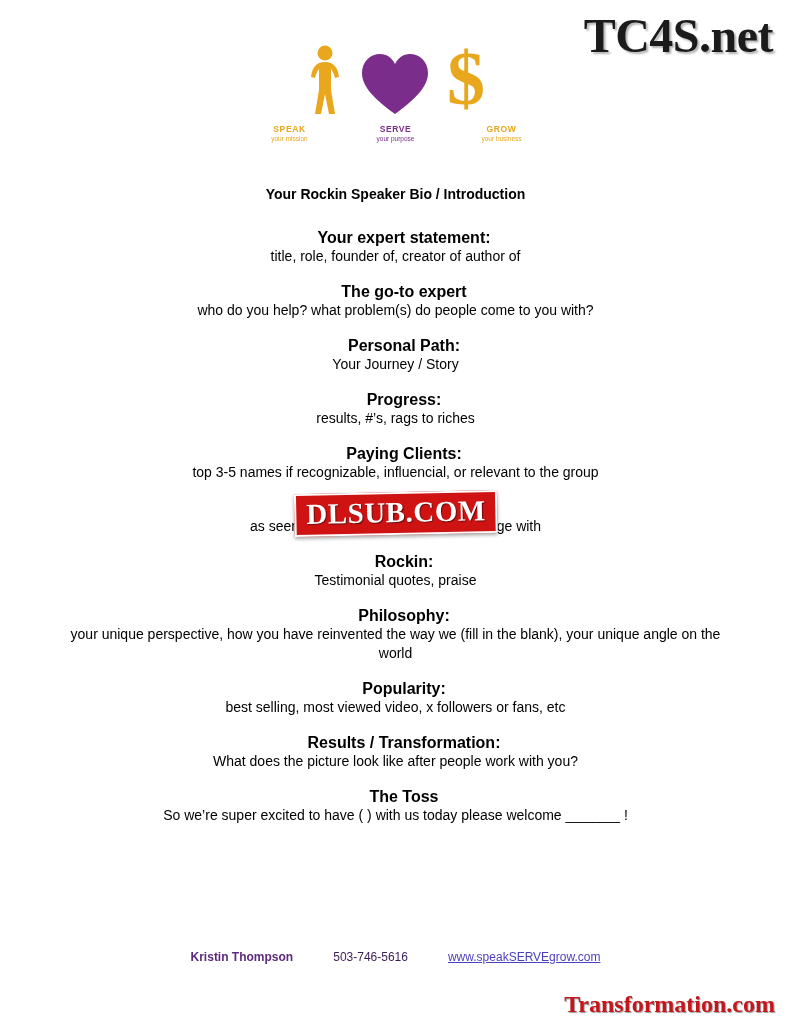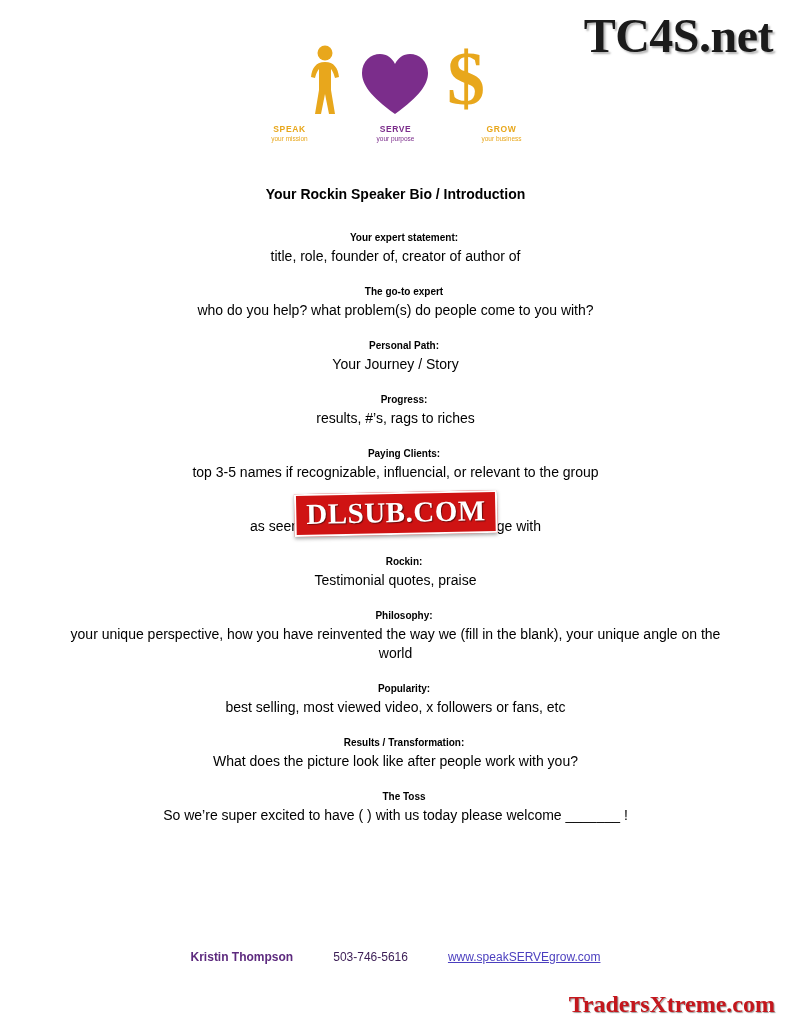--- a/index.html
+++ b/index.html
@@ -85,21 +85,21 @@
   }
   .doc-title {
     font-size: 14px;
     font-weight: bold;
     margin-bottom: 26px;
   }
   .block {
     margin-bottom: 16px;
   }
   .block .head {
-    font-size: 10px;
+    font-size: 16px;
     font-weight: bold;
     line-height: 19px;
     padding-left: 17px;
   }
   .block .body {
     font-size: 14px;
     line-height: 19px;
     padding: 0 60px;
   }
 
@@ -261,15 +261,15 @@
   <div class="wm-center">
     <span>DLSUB.COM</span>
   </div>
 
   <div class="footer">
     <span>Kristin Thompson</span>
     <span class="phone">503-746-5616</span>
     <span class="link">www.speakSERVEgrow.com</span>
   </div>
 
-  <div class="wm-bottom">TradersXtreme.com</div>
+  <div class="wm-bottom">Transformation.com</div>
 
 </div>
 
 </body></html>

